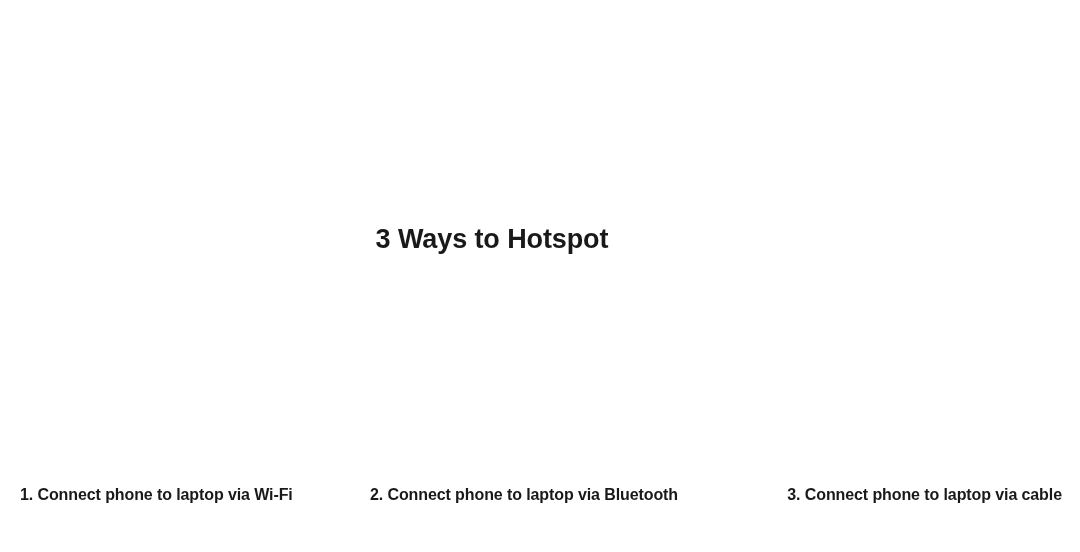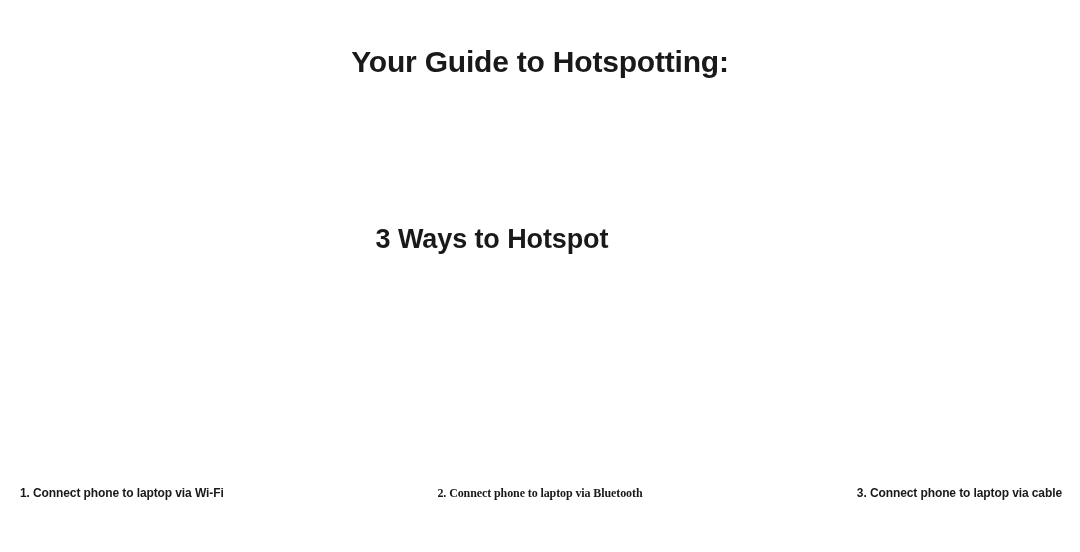--- a/index.html
+++ b/index.html
@@ -58,37 +58,36 @@
     width: 1080px;
     display: flex;
     align-items: flex-start;
   }
   .column {
     box-sizing: border-box;
     flex: 0 0 33.3333%;
     padding: 0 10px;
   }
   .col-1 { text-align: left; padding-left: 20px; }
-  .col-2 { text-align: center; font-family: Liberation Serif, serif; }
+  .col-2 { text-align: left; }
   .col-3 { text-align: right; padding-right: 18px; }
   .caption {
-    font-size: 12px;
+    font-size: 16px;
     font-weight: bold;
     color: #191919;
     letter-spacing: -0.1px;
     white-space: nowrap;
   }
 </style>
 </head>
 <body>
 
 <div class="page">
 
   <div class="title-block">
-    <div class="title-line title-line-1">Your Guide to Hotspotting:</div>
   </div>
 
   <div class="subtitle">3 Ways to Hotspot</div>
 
   <div class="columns">
     <div class="column col-1">
       <div class="caption">1. Connect phone to laptop via Wi-Fi</div>
     </div>
     <div class="column col-2">
       <div class="caption">2. Connect phone to laptop via Bluetooth</div>

